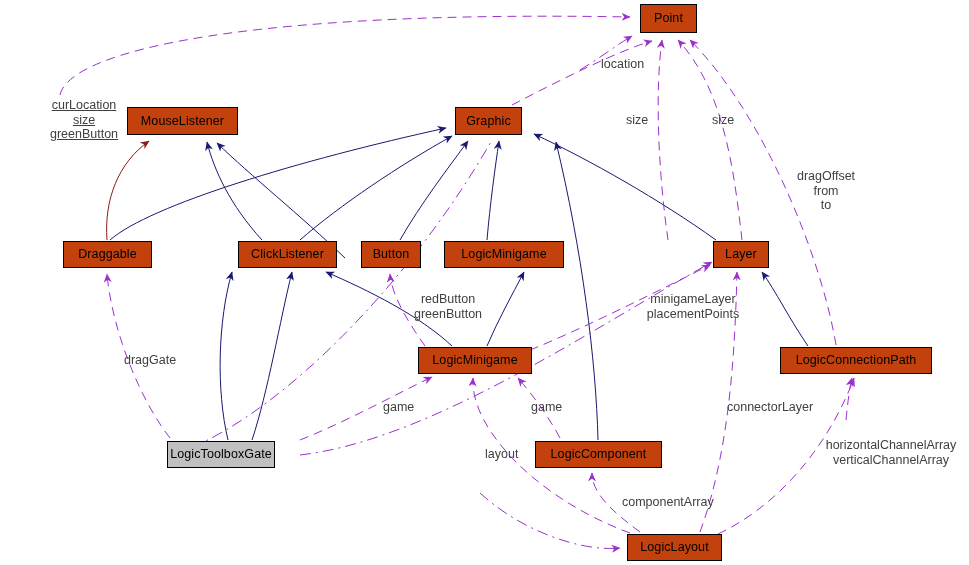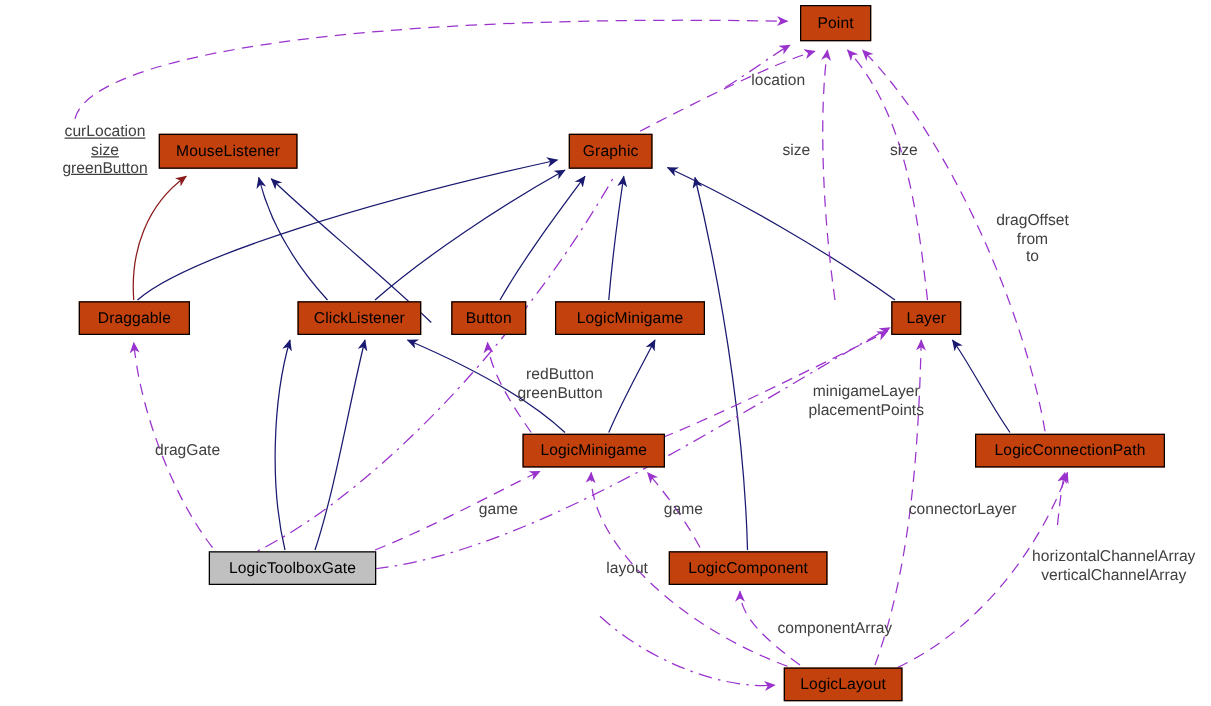--- a/index.html
+++ b/index.html
@@ -124,21 +124,21 @@
   <div class="node" style="left: 640px; top: 4px; width: 57px; height: 29px;">Point</div>
   <div class="node" style="left: 127px; top: 107px; width: 111px; height: 28px;">MouseListener</div>
   <div class="node" style="left: 455px; top: 107px; width: 67px; height: 28px;">Graphic</div>
   <div class="node" style="left: 63px; top: 241px; width: 89px; height: 27px;">Draggable</div>
   <div class="node" style="left: 238px; top: 241px; width: 99px; height: 27px;">ClickListener</div>
   <div class="node" style="left: 361px; top: 241px; width: 60px; height: 27px;">Button</div>
   <div class="node" style="left: 444px; top: 241px; width: 120px; height: 27px;">LogicMinigame</div>
   <div class="node" style="left: 713px; top: 241px; width: 56px; height: 27px;">Layer</div>
   <div class="node" style="left: 418px; top: 347px; width: 114px; height: 27px;">LogicMinigame</div>
   <div class="node" style="left: 780px; top: 347px; width: 152px; height: 27px;">LogicConnectionPath</div>
-  <div class="node highlight" style="left: 167px; top: 441px; width: 134px; height: 27px;">LogicToolboxGate</div>
+  <div class="node highlight" style="left: 167px; top: 441px; width: 108px; height: 27px;">LogicToolboxGate</div>
   <div class="node" style="left: 535px; top: 441px; width: 127px; height: 27px;">LogicComponent</div>
   <div class="node" style="left: 627px; top: 534px; width: 95px; height: 27px;">LogicLayout</div>
 
   <div class="edge-label ctr" style="left: 84px; top: 98px; text-decoration: underline;">
       <div>curLocation</div>
       <div>size</div>
       <div>greenButton</div>
     </div>
   <div class="edge-label" style="left: 601px; top: 57px;">
       <div>location</div>
@@ -151,21 +151,21 @@
     </div>
   <div class="edge-label ctr" style="left: 826px; top: 169px;">
       <div>dragOffset</div>
       <div>from</div>
       <div>to</div>
     </div>
   <div class="edge-label ctr" style="left: 448px; top: 292px;">
       <div>redButton</div>
       <div>greenButton</div>
     </div>
-  <div class="edge-label ctr" style="left: 693px; top: 292px; margin-top: 14px;">
+  <div class="edge-label ctr" style="left: 693px; top: 292px;">
       <div>minigameLayer</div>
       <div>placementPoints</div>
     </div>
   <div class="edge-label" style="left: 124px; top: 353px;">
       <div>dragGate</div>
     </div>
   <div class="edge-label" style="left: 383px; top: 400px;">
       <div>game</div>
     </div>
   <div class="edge-label" style="left: 531px; top: 400px;">

